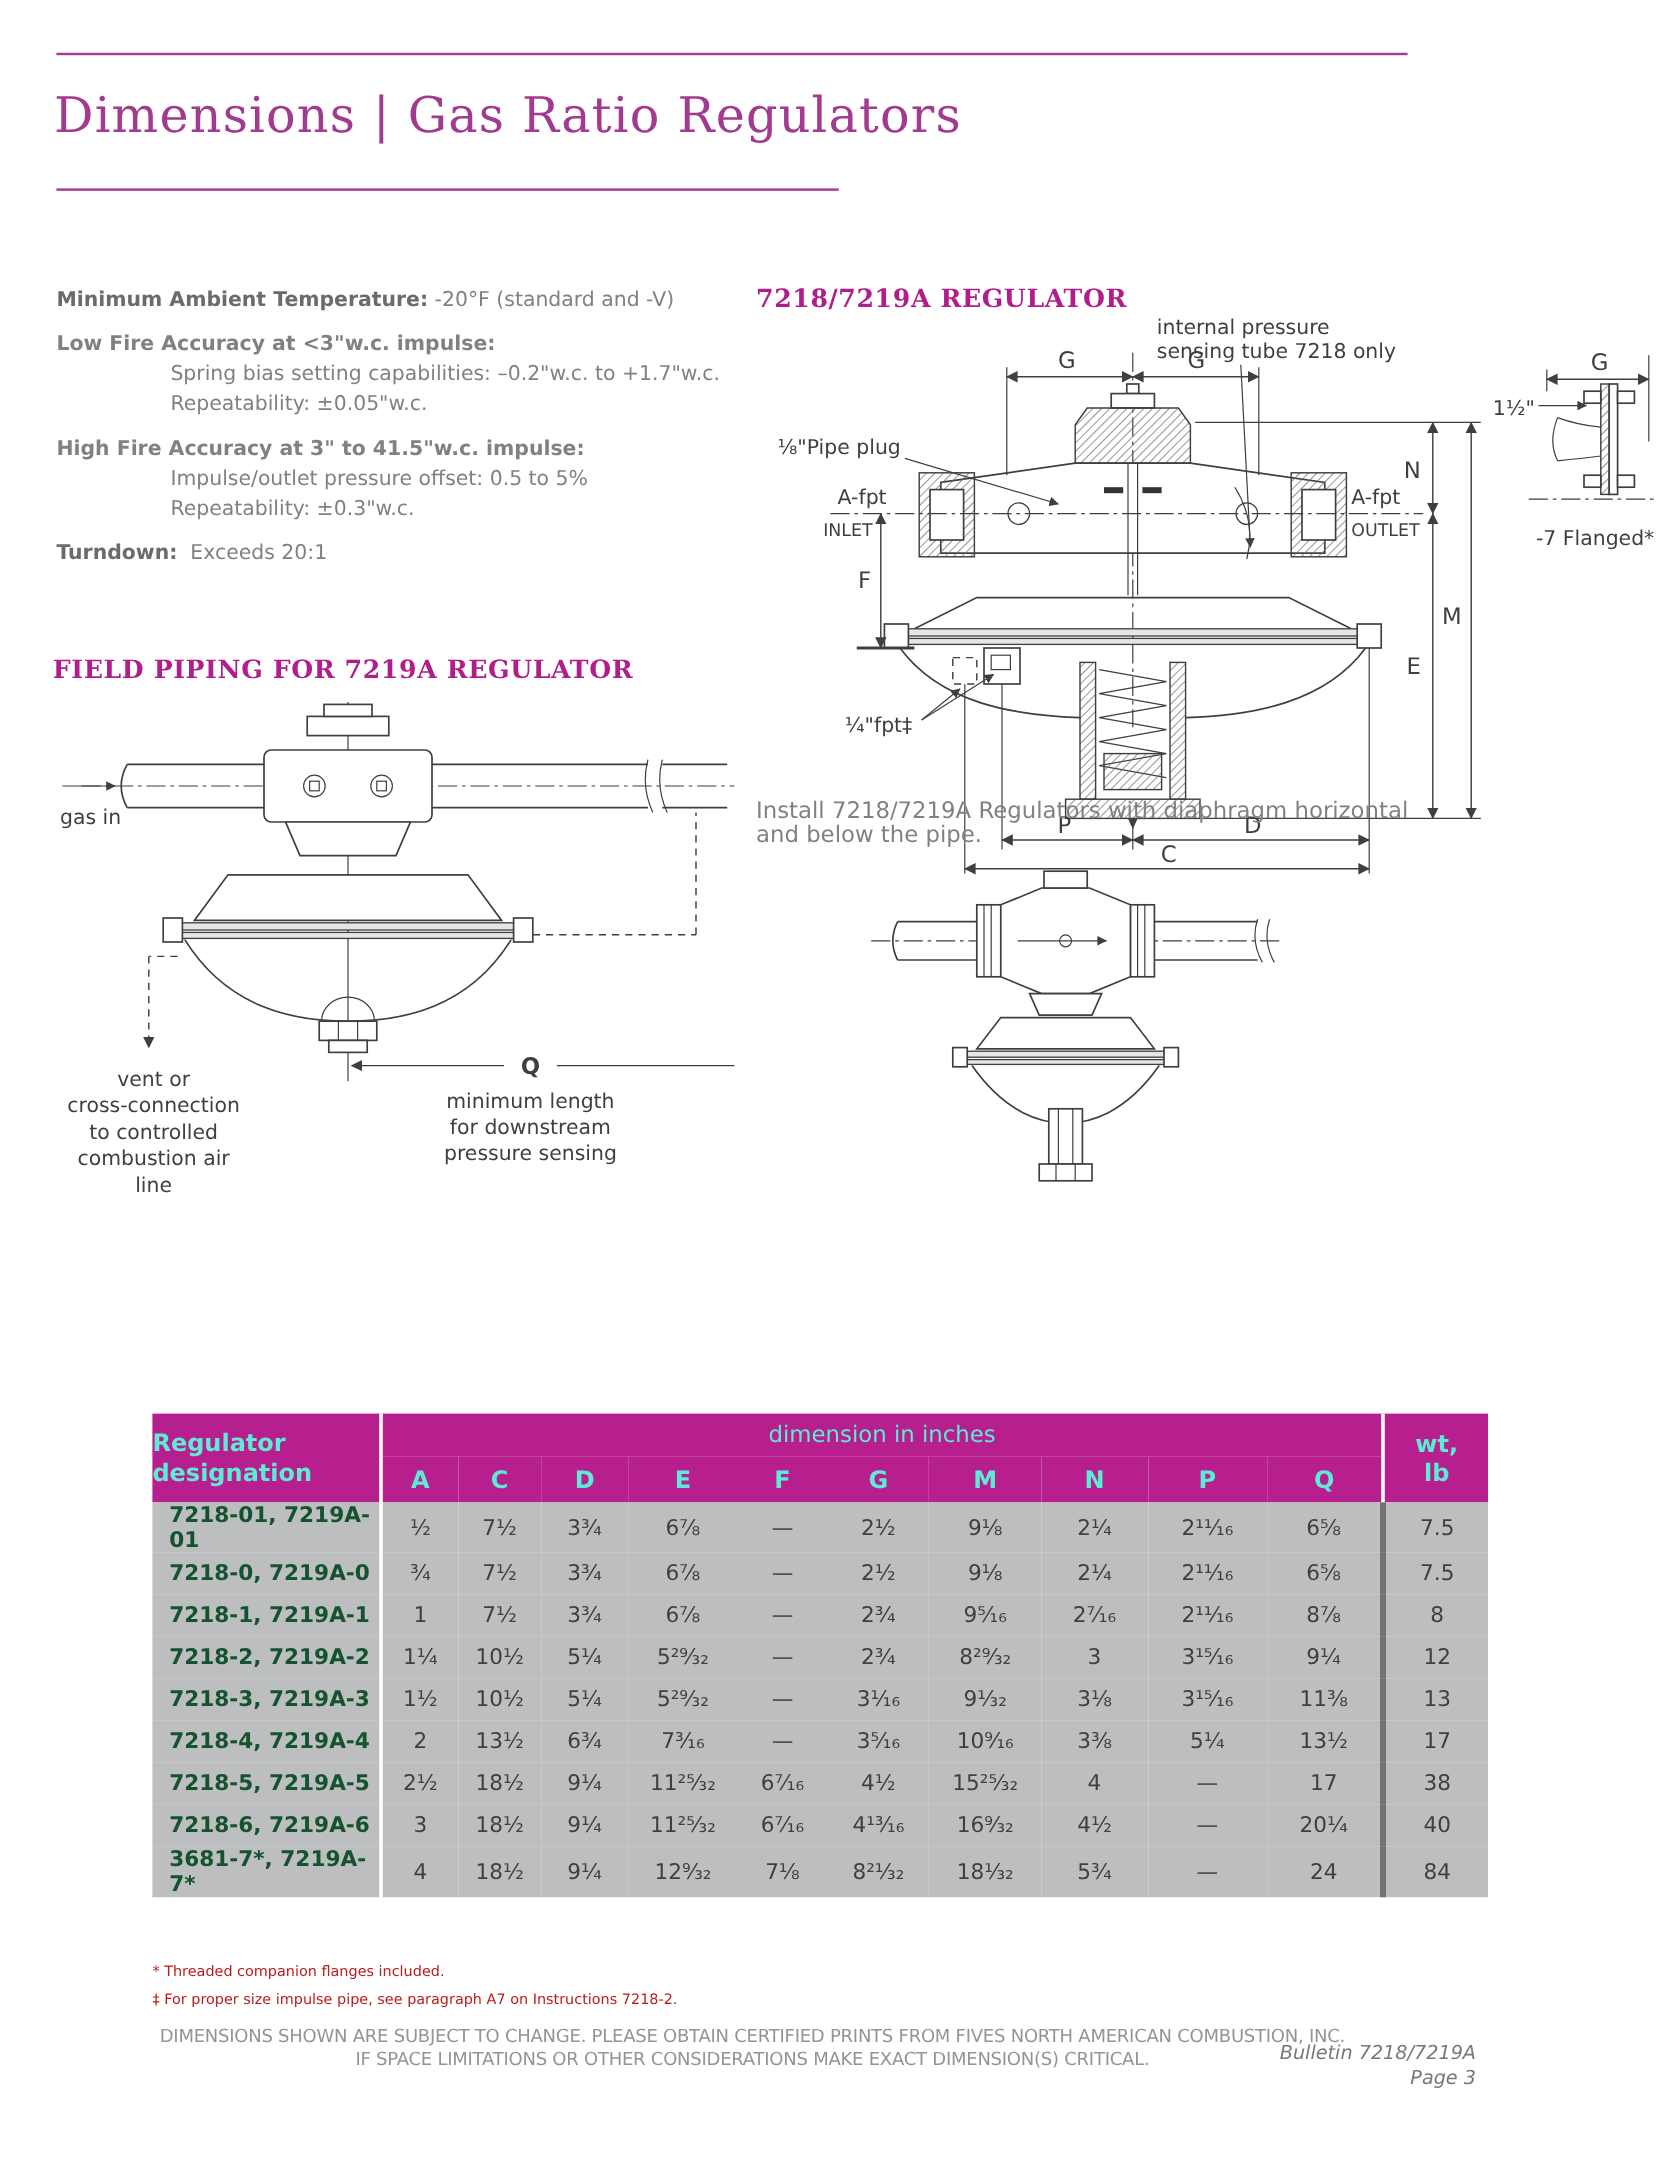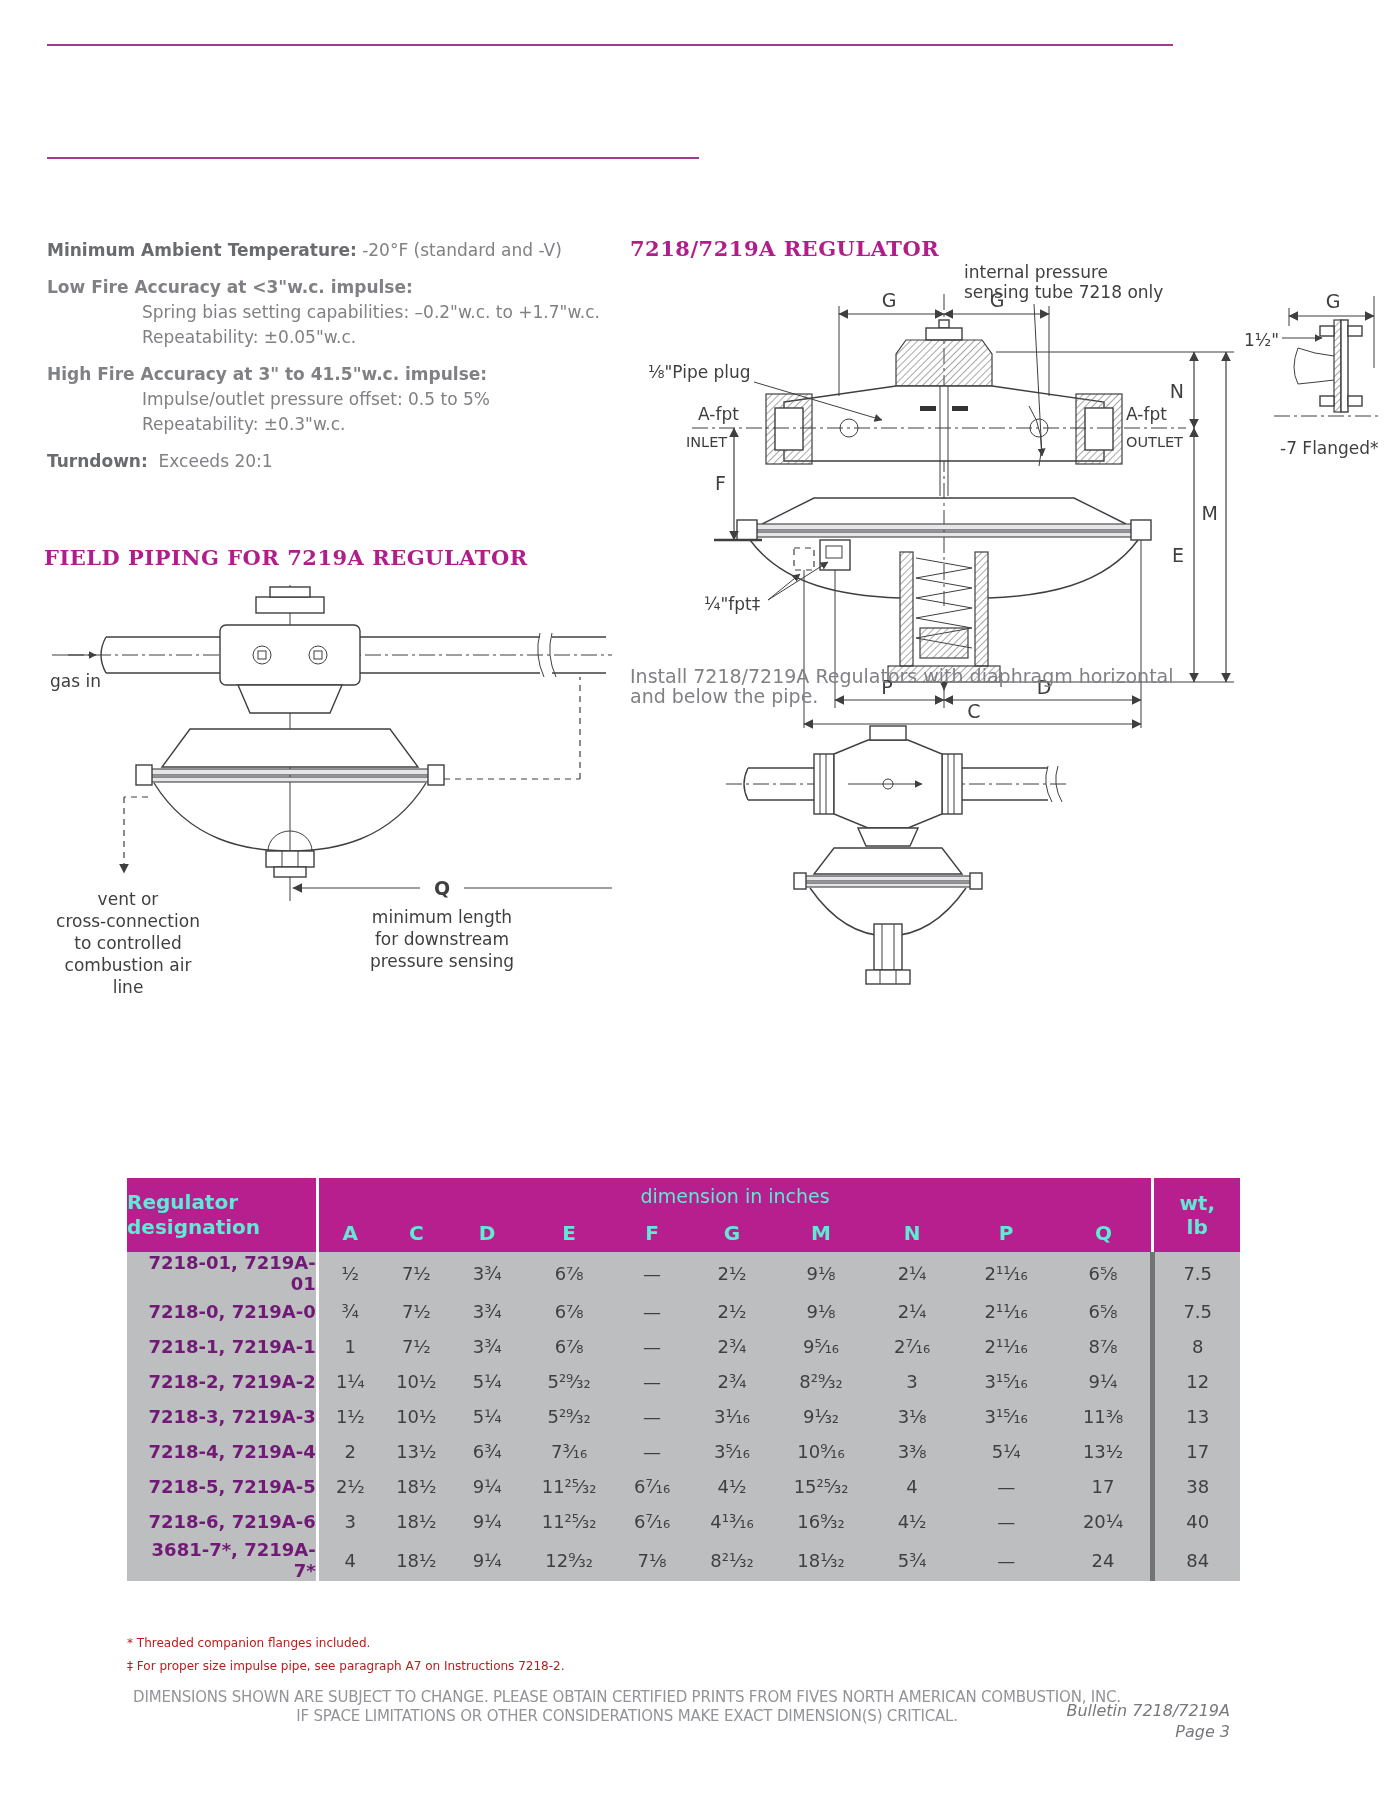--- a/index.html
+++ b/index.html
@@ -20,21 +20,21 @@
   table.dims{border-collapse:collapse;table-layout:fixed;width:1113px;}
   table.dims th,table.dims td{padding:0;}
   thead th{background:#b81f8e;color:#5eead4;font-size:20px;font-weight:700;text-align:center;}
   th.grp{font-weight:500;font-size:19px;height:36px;}
   th.letter{height:38px;}
   th.desh{text-align:left;padding-left:14px;border-right:3px solid #fff;font-size:20px;
           line-height:25px;font-weight:700;}
   th.wth{border-left:3px solid #fff;font-size:20px;line-height:24px;}
   tbody{background:#bdbec0;}
   tbody td{height:35px;text-align:center;font-size:18px;color:#3f3f41;}
-  tbody td.des{text-align:right;padding-left:14px;font-weight:700;color:#701a75;
+  tbody td.des{text-align:left;padding-left:14px;font-weight:700;color:#14532d;
                border-right:3px solid #fff;}
   tbody td.wt{border-left:5px solid #737373;}
   
   .fnote{font-size:12px;line-height:23px;color:#b91c1c;}
   .disc{font-size:15px;line-height:19px;color:#929497;text-align:center;letter-spacing:-.2px;}
   .bull{font-size:16px;line-height:21px;color:#77787b;text-align:right;}
   
   .ln{fill:none;stroke:#3f3f41;stroke-width:1.4;}
   .lnf{fill:#ffffff;stroke:#3f3f41;stroke-width:1.4;}
   .lns{stroke:#3f3f41;stroke-width:1.2;}
@@ -48,20 +48,21 @@
   .dsm{font-size:14.5px;}
   .dletter{font-size:19px;}
   .dbold{font-weight:700;}
 </style>
 </head>
 <body>
 
 <div class="page">
 
   <div class="abs rule" style="left:47px;top:44px;width:1126px;height:2px;"></div>
+  <div class="abs title" style="left:45px;top:72px;">Dimensions | Gas Ratio Regulators</div>
   <div class="abs rule" style="left:47px;top:157px;width:652px;height:1.5px;"></div>
 
   <div class="abs specs" style="left:47px;top:238px;width:580px;">
     <p><span class="b">Minimum Ambient Temperature:</span> <span>-20°F (standard and -V)</span></p>
     <p class="b mt">Low Fire Accuracy at &lt;3"w.c. impulse:</p>
     <p class="ind">Spring bias setting capabilities: –0.2"w.c. to +1.7"w.c.</p>
     <p class="ind">Repeatability: ±0.05"w.c.</p>
     <p class="b mt">High Fire Accuracy at 3" to 41.5"w.c. impulse:</p>
     <p class="ind">Impulse/outlet pressure offset: 0.5 to 5%</p>
     <p class="ind">Repeatability: ±0.3"w.c.</p>

